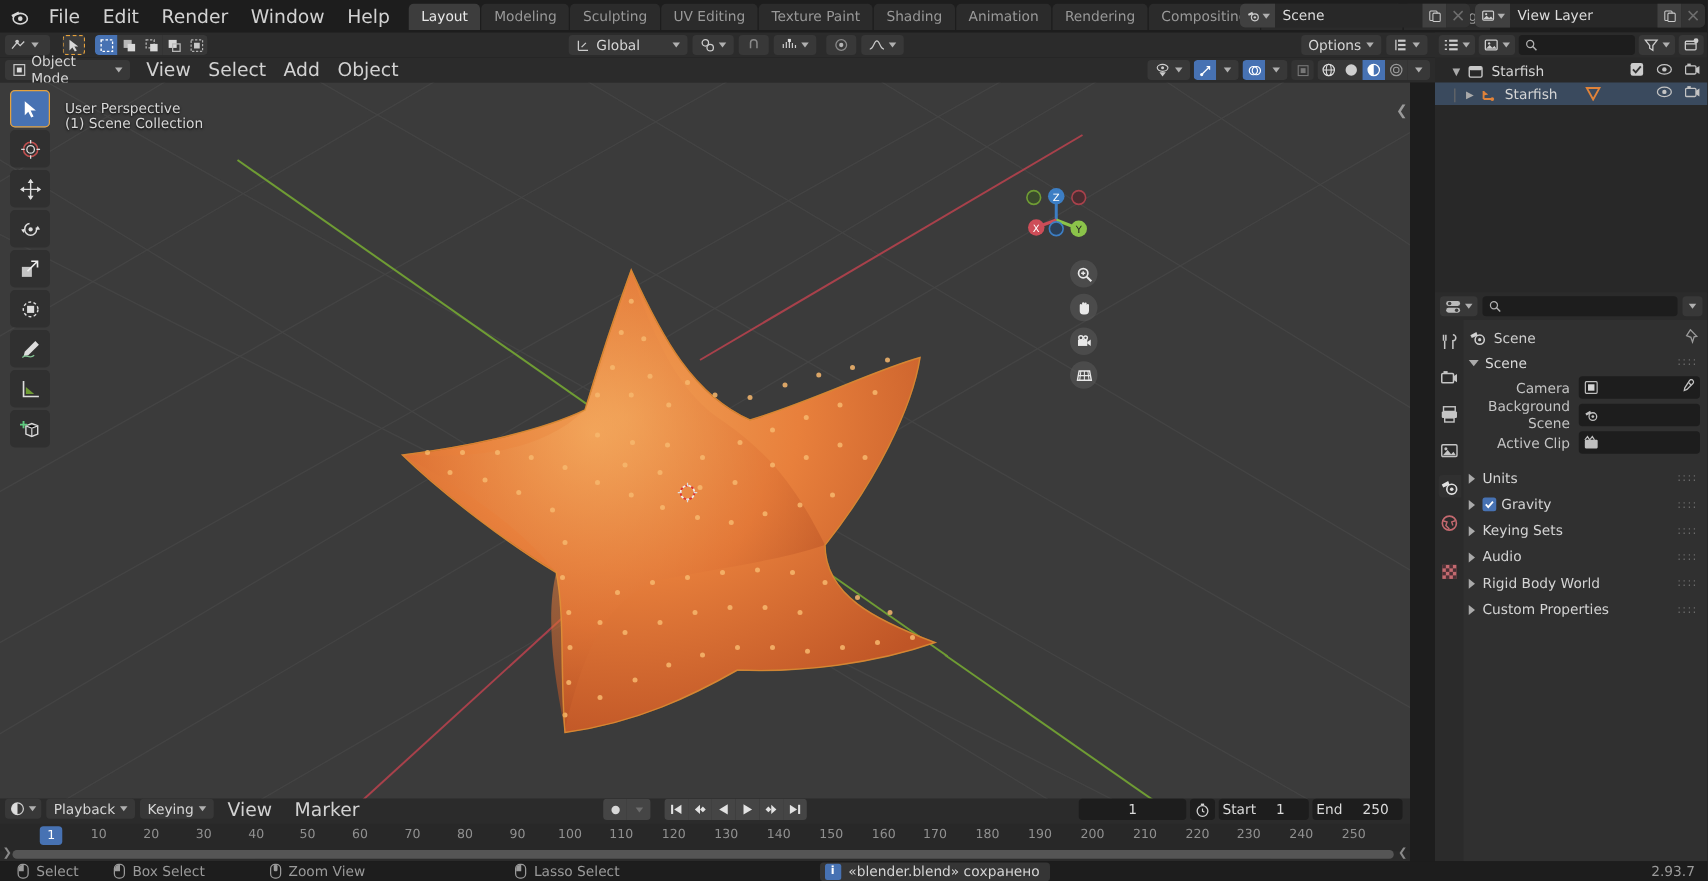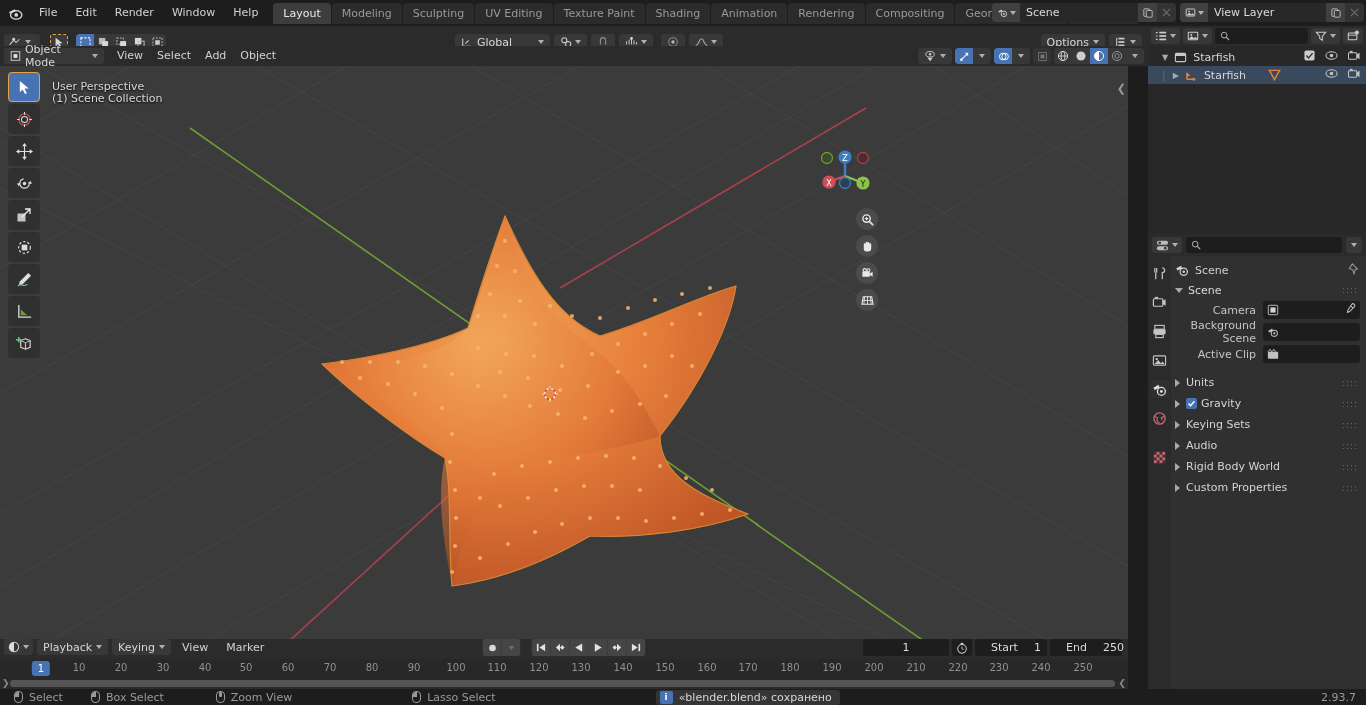--- a/index.html
+++ b/index.html
@@ -14,21 +14,21 @@
   .app { position: relative; width: 1366px; height: 705px; }
 
   
   .topbar {
     position: absolute; top: 0; left: 0; width: 1366px; height: 26px;
     background: #1d1d1d; display: flex; align-items: center;
   }
   .blender-logo { width: 30px; display:flex; justify-content:center; align-items:center; }
   .blender-logo svg { width: 17px; height: 17px; }
   .menu-item {
-    padding: 2px 9px; color: #d2d2d2; font-size: 11px; border-radius: 3px;
+    padding: 2px 9px; color: #d2d2d2; font-size: 15px; border-radius: 3px;
     line-height: 16px;
   }
   .wsp-tabs { display: flex; align-items: center; margin-left: 6px; height: 26px; }
   .wsp-tab {
     padding: 5px 10px 6px; font-size: 11px; color: #999; background: #2b2b2b;
     margin-right: 1px; border-radius: 4px 4px 0 0; height: 21px; line-height: 11px;
   }
   .wsp-tab.active { background: #3d3d3d; color: #e8e8e8; }
   .wsp-add { padding: 4px 8px; color: #8c8c8c; font-size: 13px; }
   .topbar-right { position: absolute; right: 2px; top: 3px; display: flex; align-items: center; gap: 4px; }
@@ -36,21 +36,21 @@
   .sw-icon { width: 28px; height: 19px; background: #404040; border-radius: 4px 0 0 4px;
      display:flex; align-items:center; justify-content:center; gap:2px; }
   .sw-name { width: 118px; padding: 0 6px; font-size: 11px; color: #dcdcdc; line-height: 19px; }
   .sw-btn { width: 19px; height: 19px; background:#404040; display:flex; align-items:center; justify-content:center; }
   .sw-btn.last { border-radius: 0 4px 4px 0; background:#333; }
   .chev { border-left:3px solid transparent; border-right:3px solid transparent; border-top:4px solid #b0b0b0; }
 
   
   .vp-header {
     position: absolute; top: 26px; left: 0; width: 1148px; height: 20px;
-    background: #2b2b2b; display: flex; align-items: center; padding: 16px 4px;
+    background: #2b2b2b; display: flex; align-items: center; padding: 4px 4px;
   }
   .vph-row2 {
     position: absolute; top: 46px; left: 0; width: 1148px; height: 20px;
     background: #2b2b2b; display: flex; align-items: center; padding: 0 4px;
   }
   .hbtn {
     height: 16px; background: #383838; border-radius: 3px; display: flex;
     align-items: center; padding: 0 6px; gap: 4px; color: #d6d6d6; font-size: 11px;
   }
   .iconbtn { width: 18px; height: 16px; background: #383838; display:flex; align-items:center; justify-content:center; }
@@ -115,21 +115,21 @@
   .tl-ruler { position: absolute; top: 20px; left: 0; width: 1128px; height: 22px; background: #282828; }
   .tl-tick { position: absolute; top: 3px; font-size: 10px; color: #909090; transform: translateX(-50%); }
   .tl-playhead { position: absolute; top: 2px; height: 15px; background: #4772b3; border-radius: 3px;
      color: #fff; font-size: 10px; display:flex; align-items:center; justify-content:center; padding: 0 6px; transform: translateX(-50%);}
   .tl-scroll { position: absolute; bottom: 2px; left: 10px; width: 1105px; height: 7px; background: #555; border-radius: 4px; }
   .tl-center { position: absolute; left: 50%; transform: translateX(-50%); display: flex; align-items: center; gap: 3px; }
   .tl-right { position: absolute; right: 6px; display: flex; align-items: center; gap: 3px; }
   .numfield { height: 17px; background: #1d1d1d; border-radius: 3px; display:flex; align-items:center;
      justify-content:center; font-size: 11px; color: #dadada; }
   .dualfield { height: 17px; background: #1d1d1d; border-radius: 3px; display:flex; align-items:center;
-     font-size: 11px; color: #dadada; padding: 0 16px; gap: 16px; }
+     font-size: 11px; color: #dadada; padding: 0 3px; gap: 16px; }
   .pbtn { width: 19px; height: 17px; background: #454545; display:flex;align-items:center;justify-content:center; }
 
   
   .status { position: absolute; bottom: 0; left: 0; width: 1366px; height: 16px; background: #1d1d1d;
      display: flex; align-items: center; font-size: 11px; color: #9a9a9a; }
   .st-item { display:flex; align-items:center; gap: 6px; }
   .mouse-ico { width: 9px; height: 12px; border: 1px solid #9a9a9a; border-radius: 4px; position: relative; }
   .mouse-ico i { position:absolute; left: 0; top: 0; width: 4px; height: 5px; background:#9a9a9a; border-radius: 3px 0 0 0;}
   .mouse-ico.m i { left: 2.5px; width: 3px; border-radius: 1px; }
   .toast { background: #353535; border-radius: 3px; padding: 1px 8px 1px 4px; display:flex; align-items:center; gap:6px;

